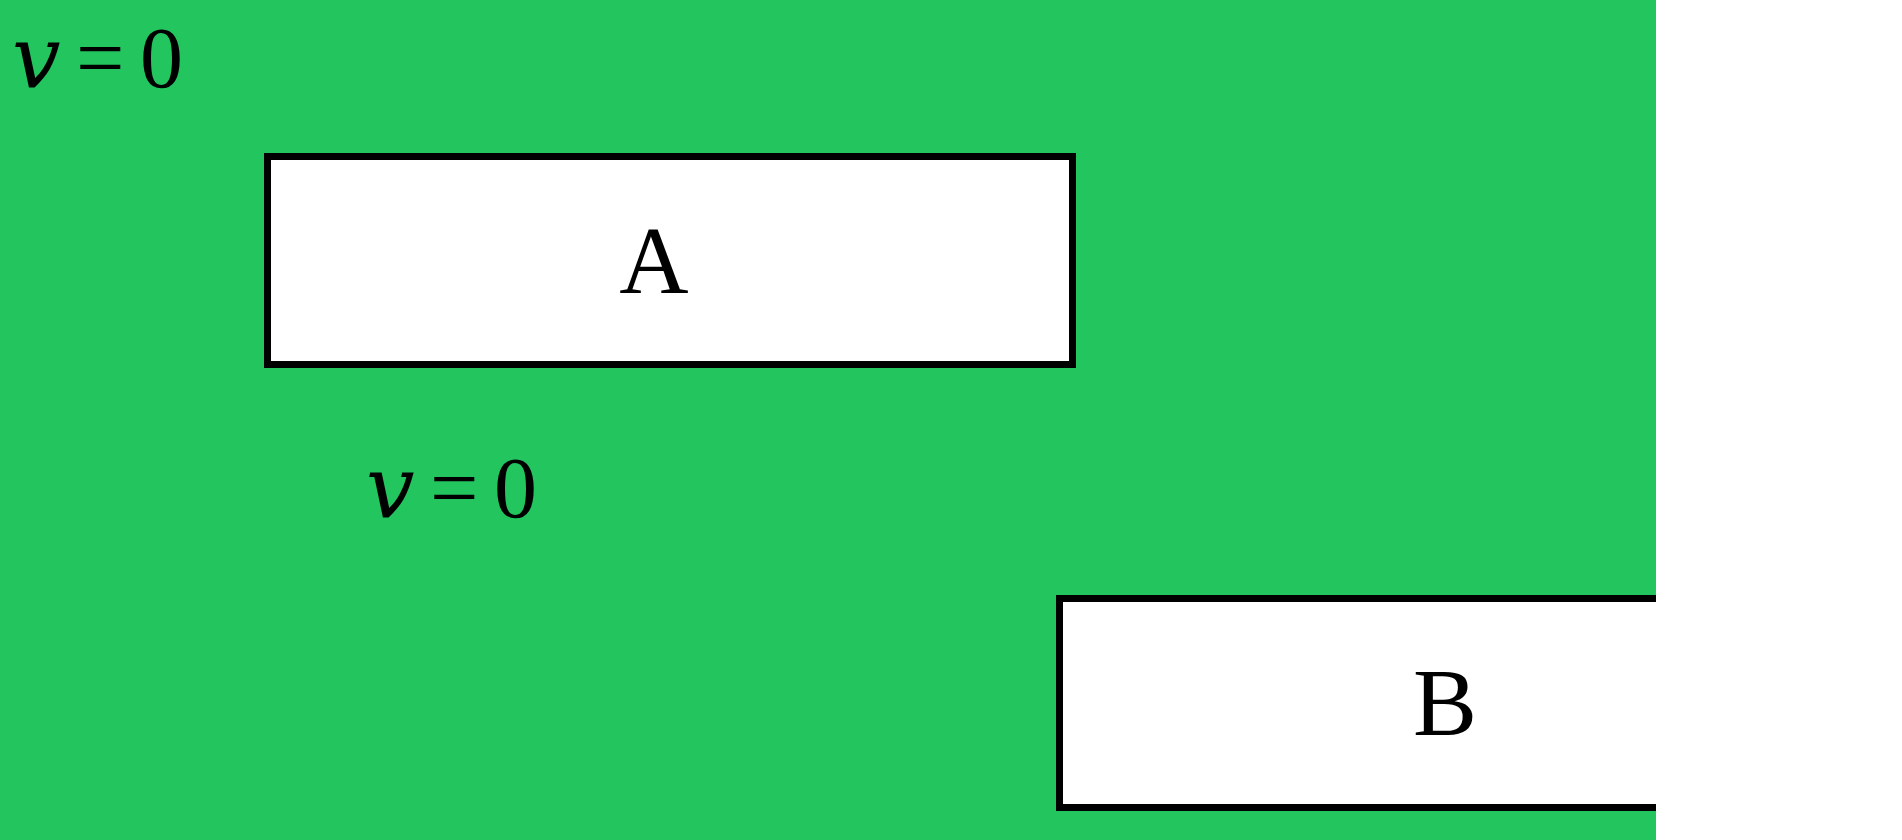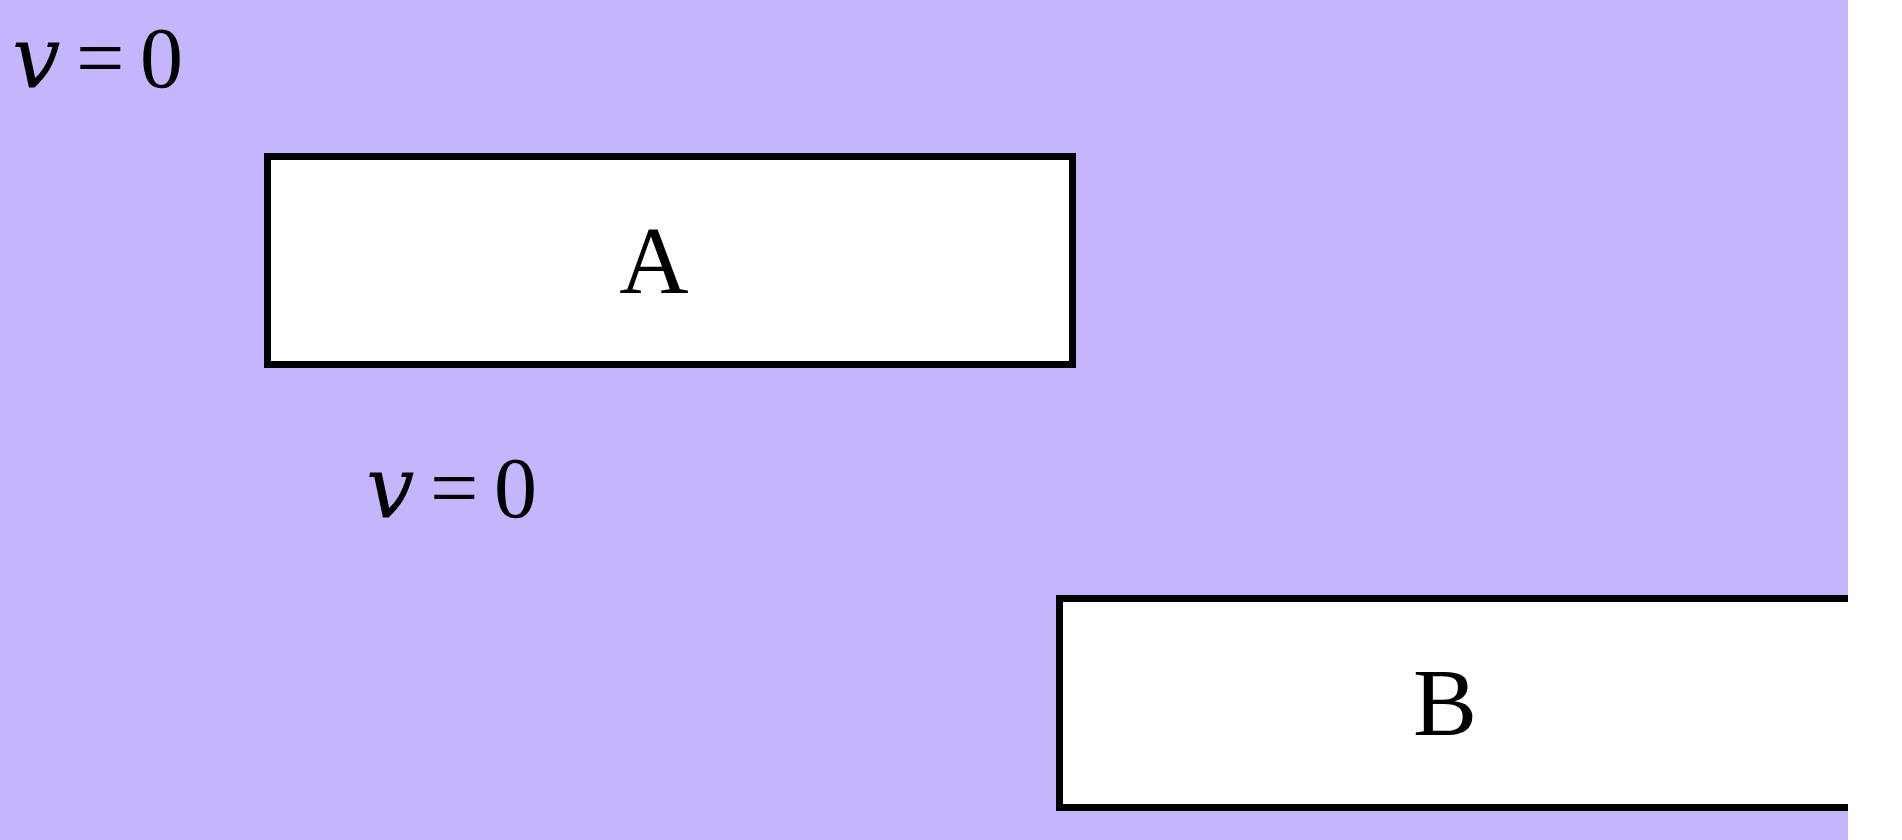--- a/index.html
+++ b/index.html
@@ -6,23 +6,23 @@
   html, body {
     margin: 0;
     padding: 0;
     background: #ffffff;
   }
   body {
     font-family: "Liberation Serif", "DejaVu Serif", serif;
   }
   #canvas {
     position: relative;
-    width: 1848px;
+    width: 1656px;
     height: 840px;
-    background: #c4b5fd;
+    background: #22c55e;
     overflow: hidden;
   }
   
   .velocity-label {
     position: absolute;
     white-space: nowrap;
     color: #000000;
     font-family: "Liberation Serif", "DejaVu Serif", serif;
     line-height: 1;
     -webkit-font-smoothing: antialiased;

